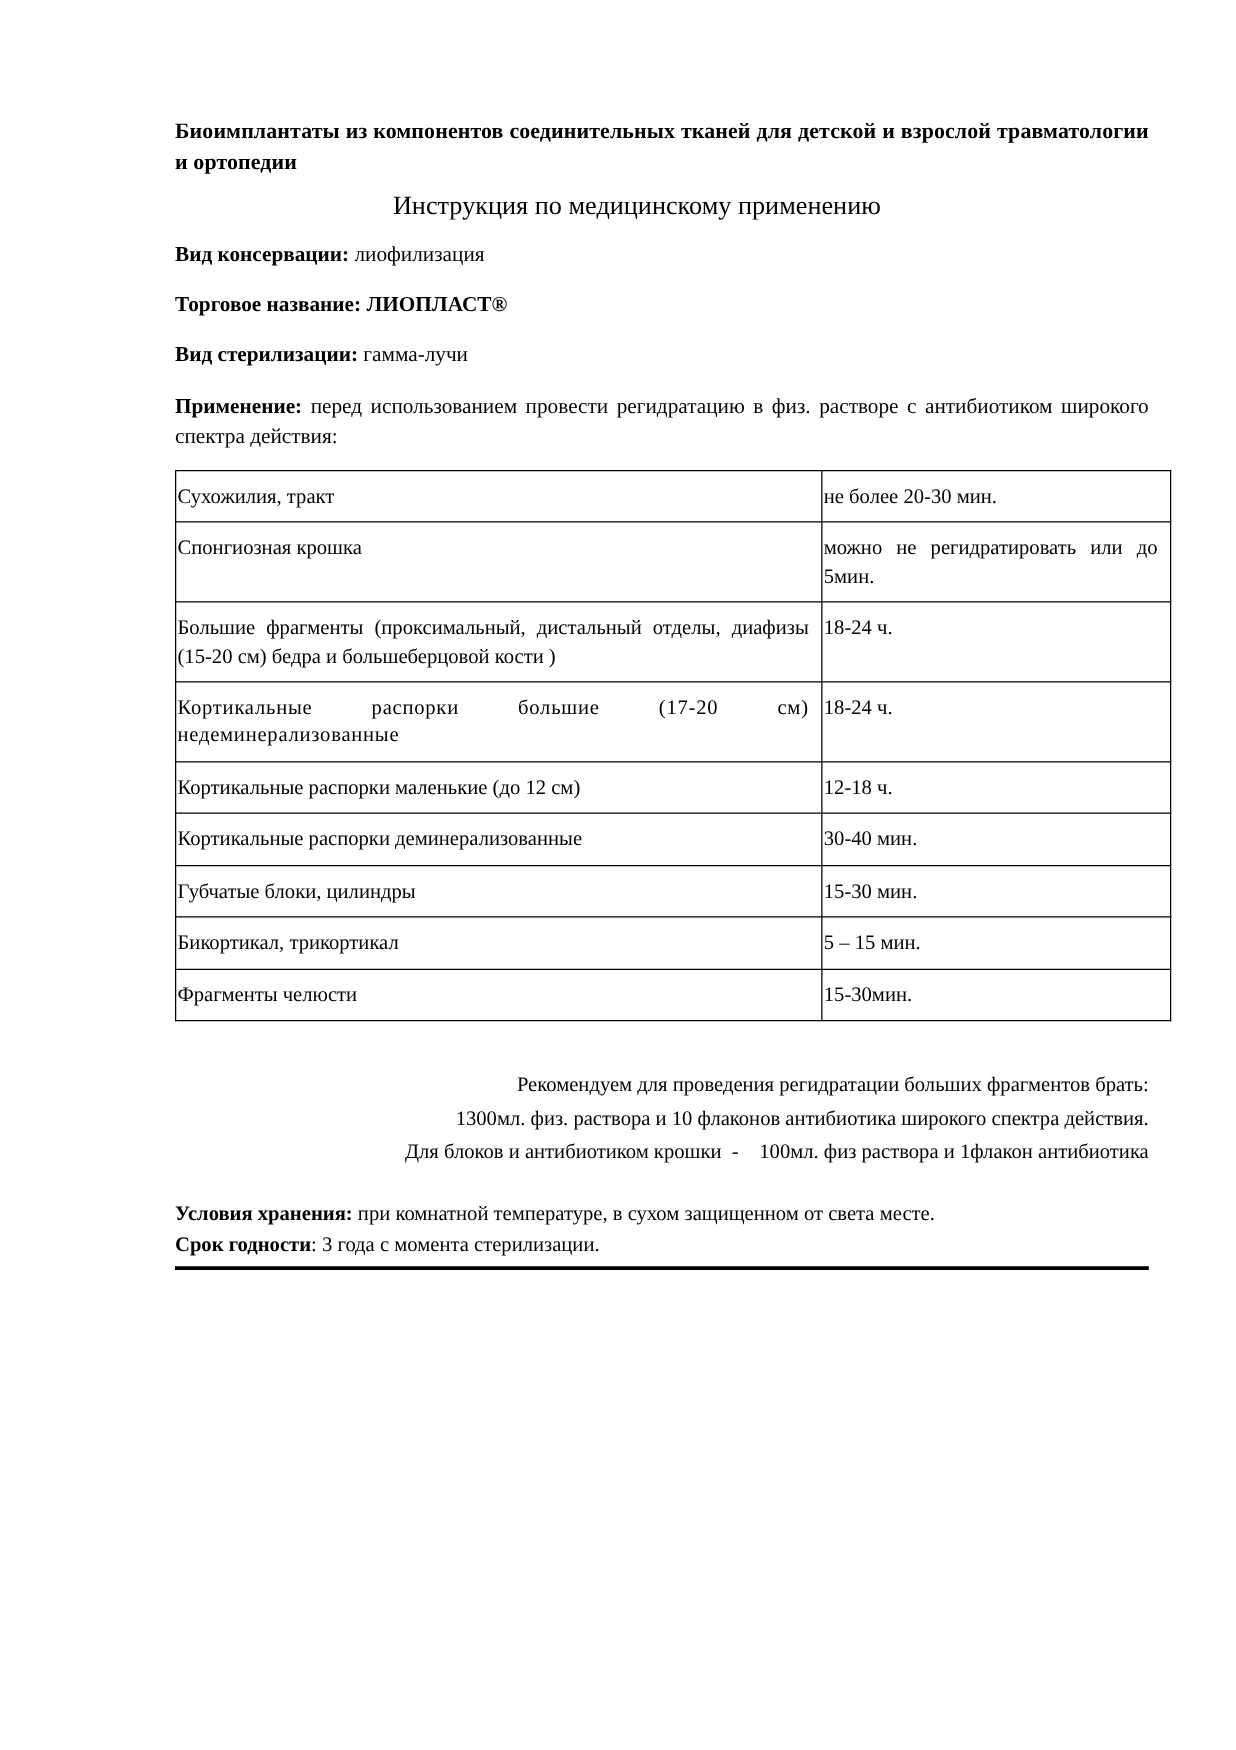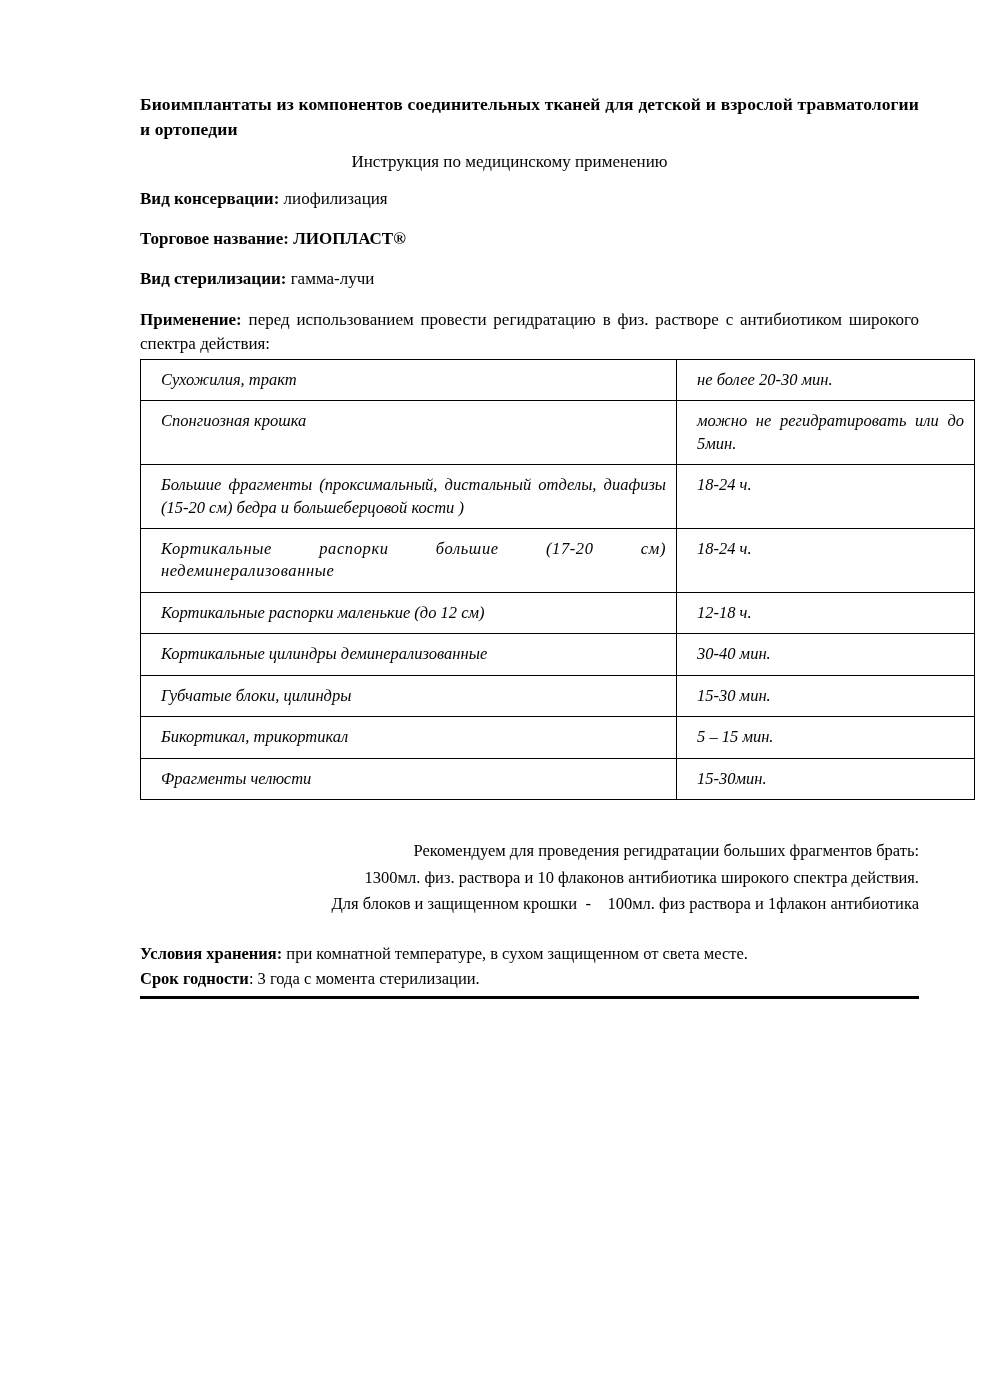--- a/index.html
+++ b/index.html
@@ -23,56 +23,55 @@
   .doc-title {
     font-weight: bold;
     font-size: 17.5px;
     line-height: 1.42;
     text-align: justify;
     text-align-last: left;
     margin: 0 0 10px 0;
     letter-spacing: 0.1px;
   }
   .subtitle {
-    font-size: 17px;
+    font-size: 21px;
     text-align: center;
     margin: 0 0 16px 0;
     padding-right: 40px;
   }
   .field-line {
     font-size: 17px;
     margin: 0 0 17px 0;
     line-height: 1.35;
   }
   .field-line .lbl {
     font-weight: bold;
   }
   .usage {
     font-size: 17px;
-    margin: 0 0 2px 0;
+    margin: 0 0 14px 0;
     line-height: 1.45;
     text-align: justify;
     text-align-last: left;
   }
   .usage .lbl {
     font-weight: bold;
   }
   table.reg-table {
     border-collapse: collapse;
     width: 772px;
     margin: 0 0 0 0;
     table-layout: fixed;
   }
   table.reg-table td {
     border: 1px solid #000000;
     font-size: 16.5px;
     line-height: 1.36;
-    padding: 9px 10px 9px 20px;
+    padding: 9px 10px 9px 1px;
     vertical-align: top;
-    font-style: italic;
   }
   td.col-left {
     width: 505px;
     text-align: justify;
     text-align-last: left;
   }
   td.col-right {
     width: 267px;
     text-align: justify;
     text-align-last: left;
@@ -148,42 +147,42 @@
       </tr>
       <tr>
         <td class="col-left spaced-row justify-spread">Кортикальные распорки большие (17-20 см) недеминерализованные</td>
         <td class="col-right">18-24 ч.</td>
       </tr>
       <tr>
         <td class="col-left">Кортикальные распорки маленькие (до 12 см)</td>
         <td class="col-right">12-18 ч.</td>
       </tr>
       <tr>
-        <td class="col-left">Кортикальные цилиндры деминерализованные</td>
+        <td class="col-left">Кортикальные распорки деминерализованные</td>
         <td class="col-right">30-40 мин.</td>
       </tr>
       <tr>
         <td class="col-left">Губчатые блоки, цилиндры</td>
         <td class="col-right">15-30 мин.</td>
       </tr>
       <tr>
         <td class="col-left">Бикортикал, трикортикал</td>
         <td class="col-right">5 – 15 мин.</td>
       </tr>
       <tr>
         <td class="col-left">Фрагменты челюсти</td>
         <td class="col-right">15-30мин.</td>
       </tr>
     </tbody>
   </table>
 
   <div class="notes">
     <div>Рекомендуем для проведения регидратации больших фрагментов брать:</div>
     <div>1300мл. физ. раствора и 10 флаконов антибиотика широкого спектра действия.</div>
-    <div>Для блоков и защищенном крошки  -    100мл. физ раствора и 1флакон антибиотика</div>
+    <div>Для блоков и антибиотиком крошки  -    100мл. физ раствора и 1флакон антибиотика</div>
   </div>
 
   <div class="storage">
     <div>
       <span class="lbl">Условия хранения:</span><span>  при комнатной температуре, в сухом защищенном от света месте.</span>
     </div>
     <div>
       <span class="lbl">Срок годности</span><span>: 3 года с момента стерилизации.</span>
     </div>
   </div>

